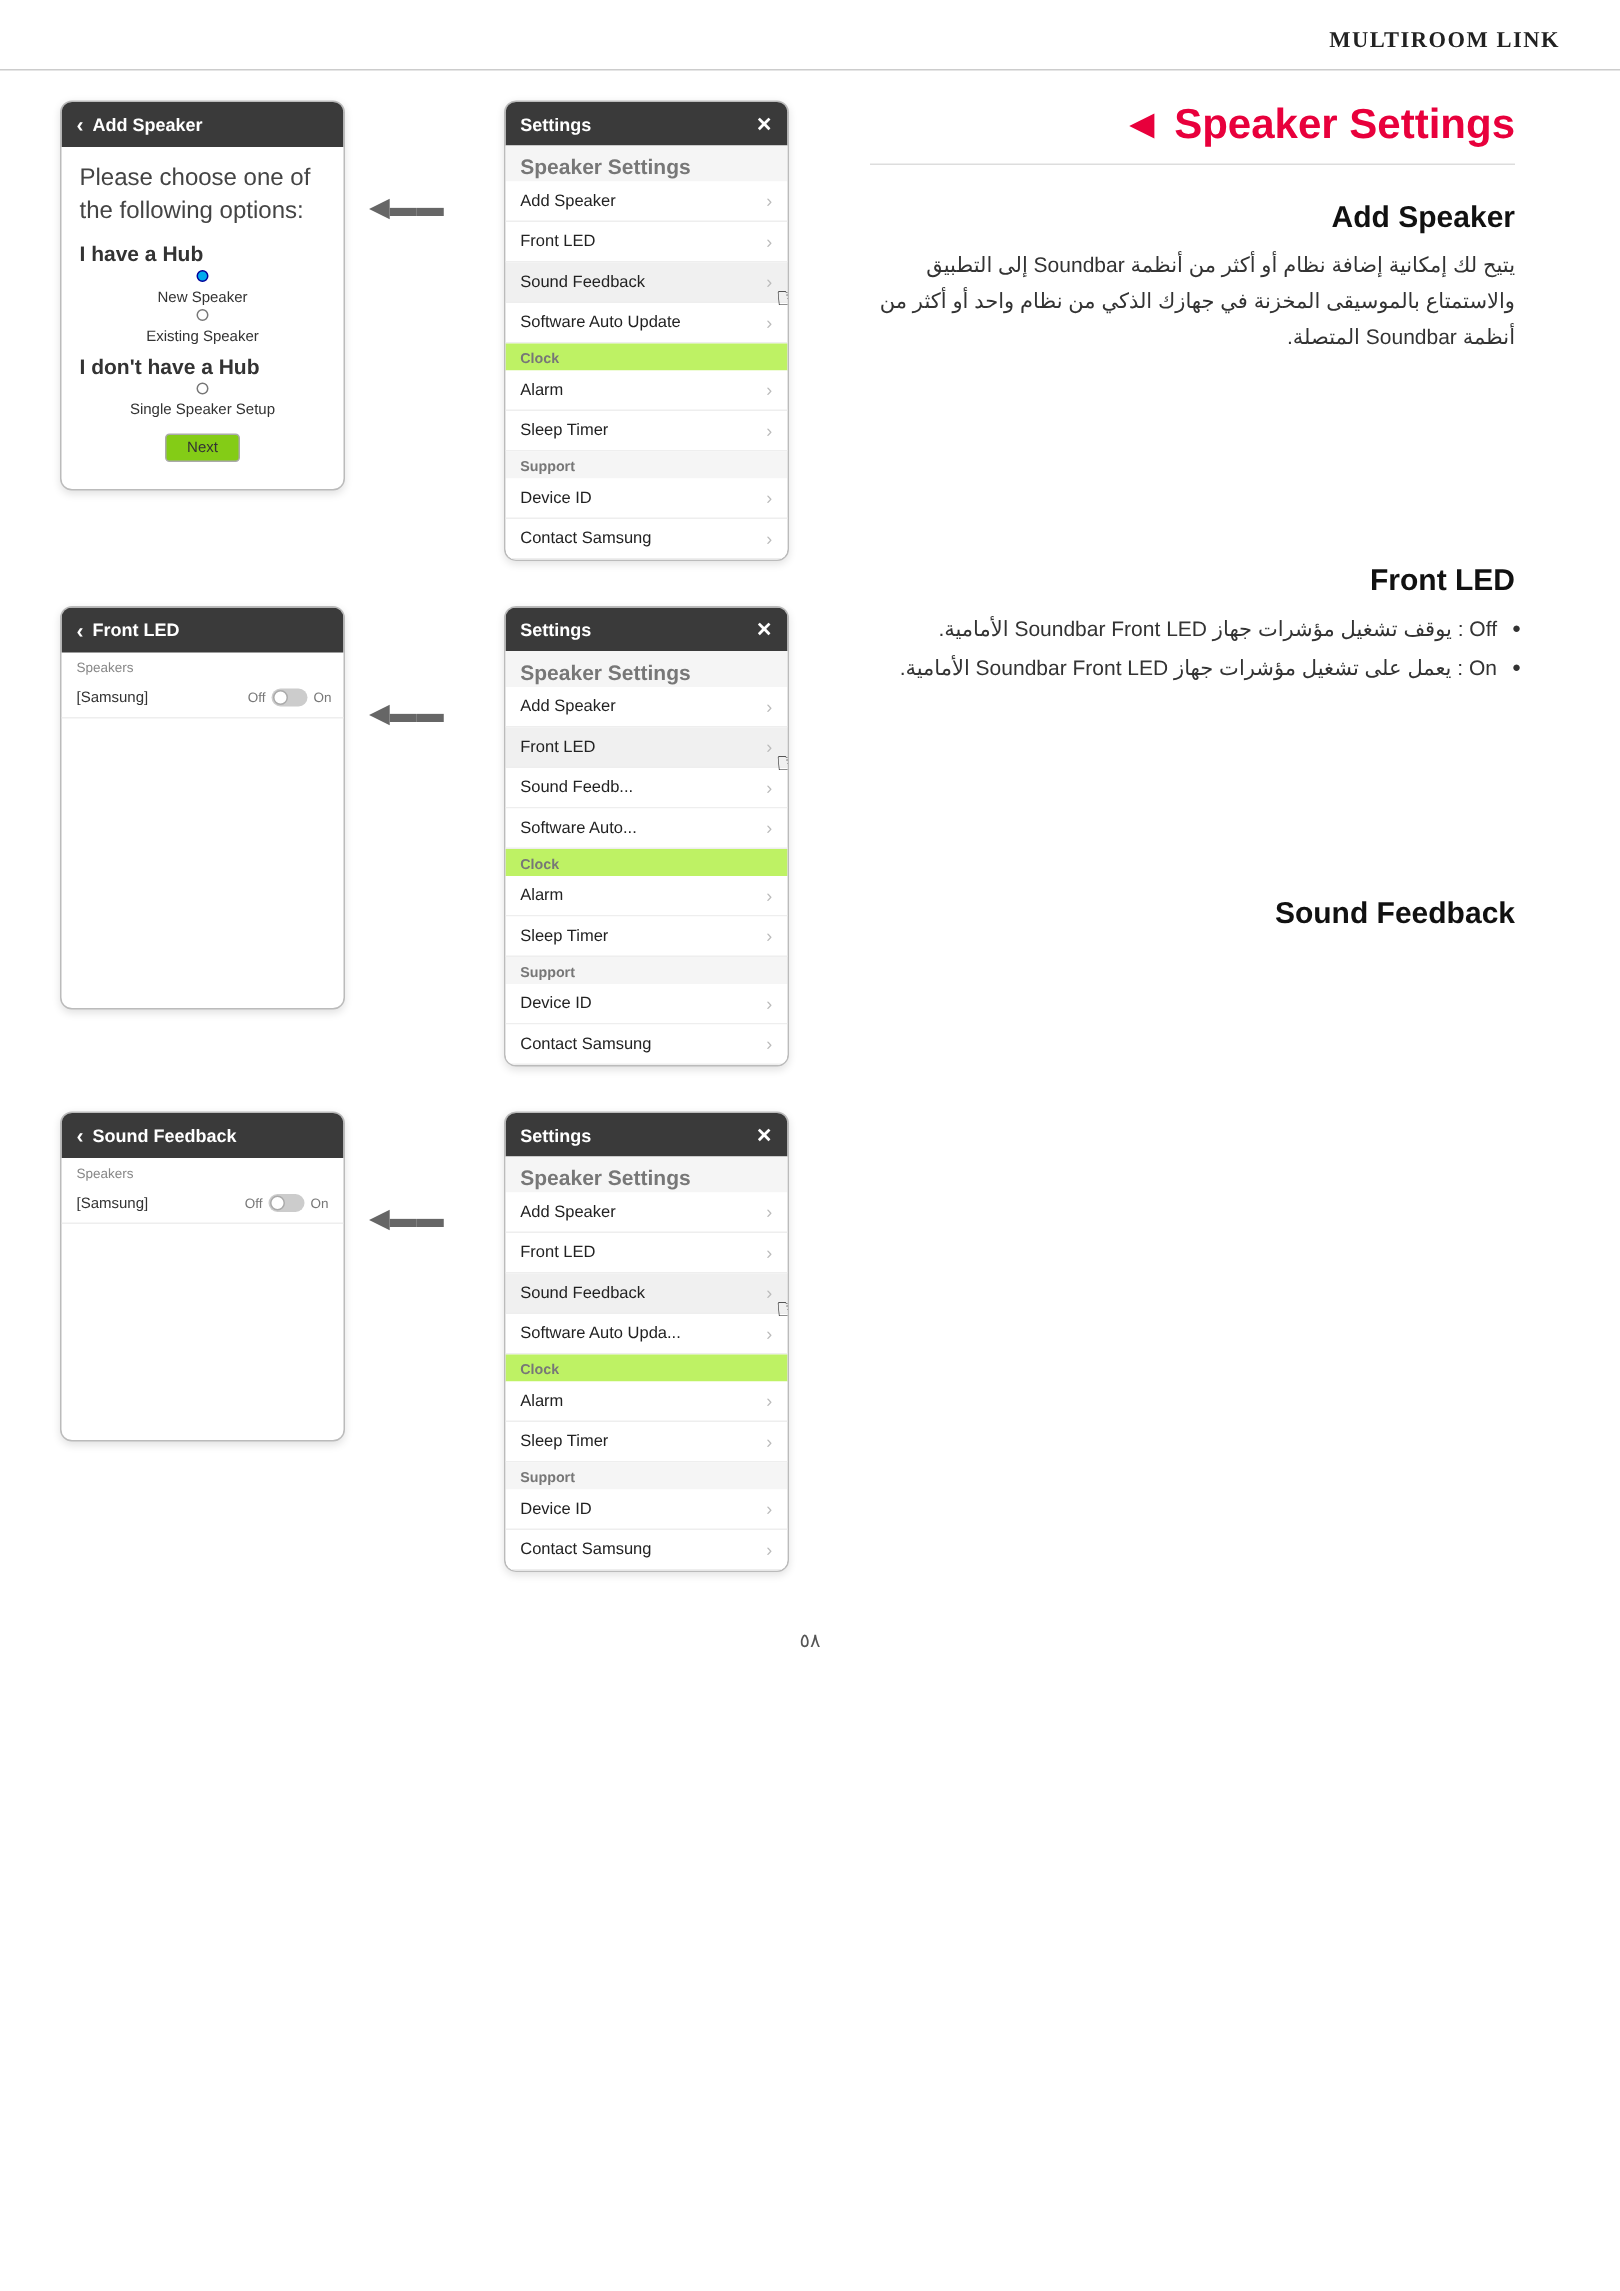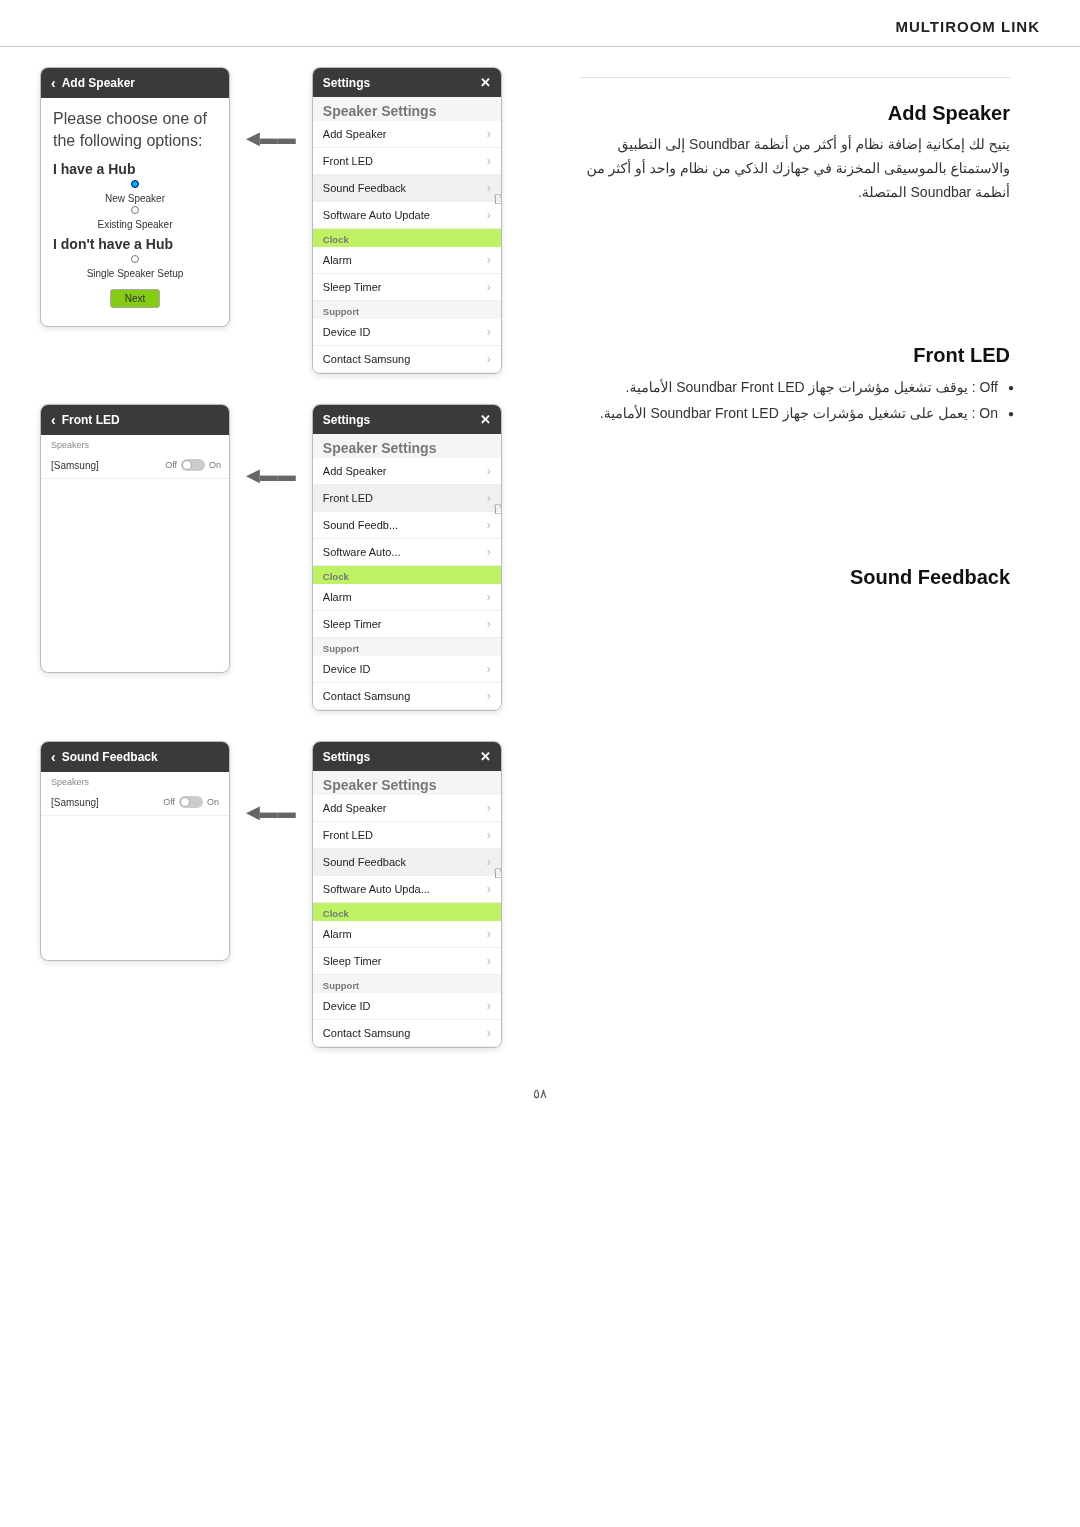--- a/index.html
+++ b/index.html
@@ -10,20 +10,21 @@
       min-height: 1527px;
       position: relative;
       overflow-x: hidden;
     }
 
     
     .header {
       text-align: right;
       padding: 18px 40px 10px 40px;
       border-bottom: 1px solid #ccc;
+      font-family: Liberation Serif, serif;
     }
     .header-title {
       font-size: 15px;
       font-weight: bold;
       letter-spacing: 1px;
       color: #222;
     }
 
     
     .page-content {
@@ -293,20 +294,21 @@
     }
     .speakers-sublabel {
       font-size: 9px;
       color: #888;
       padding: 5px 10px 2px 10px;
     }
 
     
     .finger-overlay {
       position: relative;
+      margin-left: 24px;
     }
 
     
     .page-footer {
       text-align: center;
       font-size: 13px;
       color: #555;
       padding: 18px 0 10px 0;
       direction: rtl;
     }
@@ -545,20 +547,21 @@
           <span>Contact Samsung</span>
           <span class="chevron">›</span>
         </div>
       </div>
     </div>
 
   </div>
 
   <div class="right-col">
 
+    <div class="section-title">Speaker Settings ◄</div>
 
     <hr class="section-divider">
 
     <div class="sub-section">
       <div class="sub-section-title">Add Speaker</div>
       <p class="sub-section-text">يتيح لك إمكانية إضافة نظام أو أكثر من أنظمة Soundbar إلى التطبيق والاستمتاع بالموسيقى المخزنة في جهازك الذكي من نظام واحد أو أكثر من أنظمة Soundbar المتصلة.</p>
     </div>
 
     <div class="sub-section" style="margin-top: 140px;">
       <div class="sub-section-title">Front LED</div>

